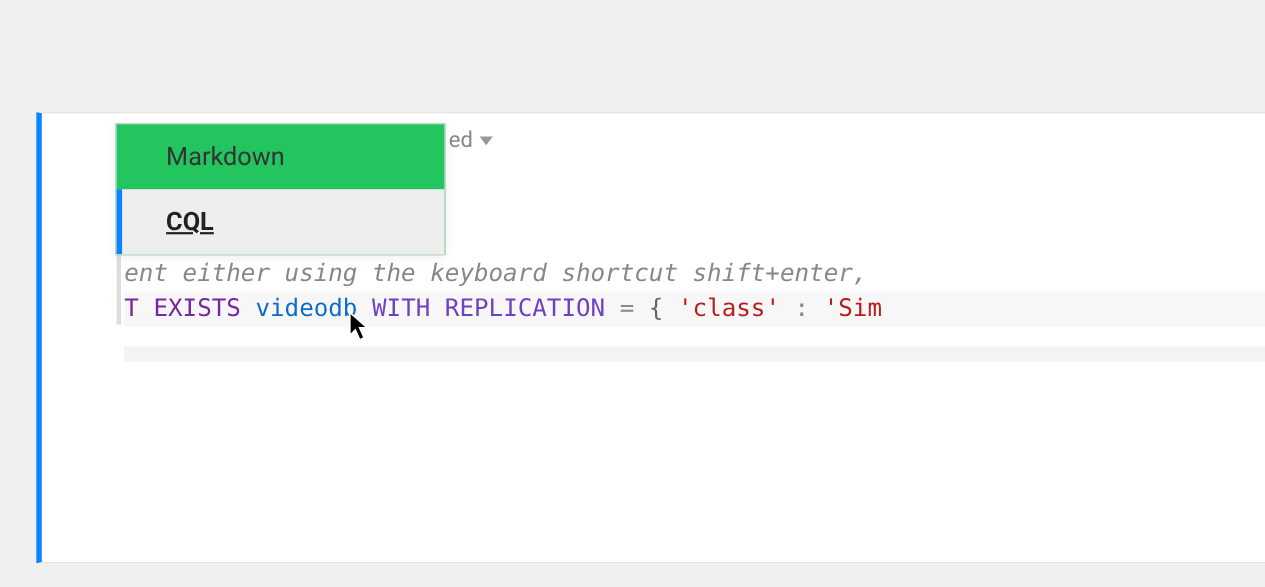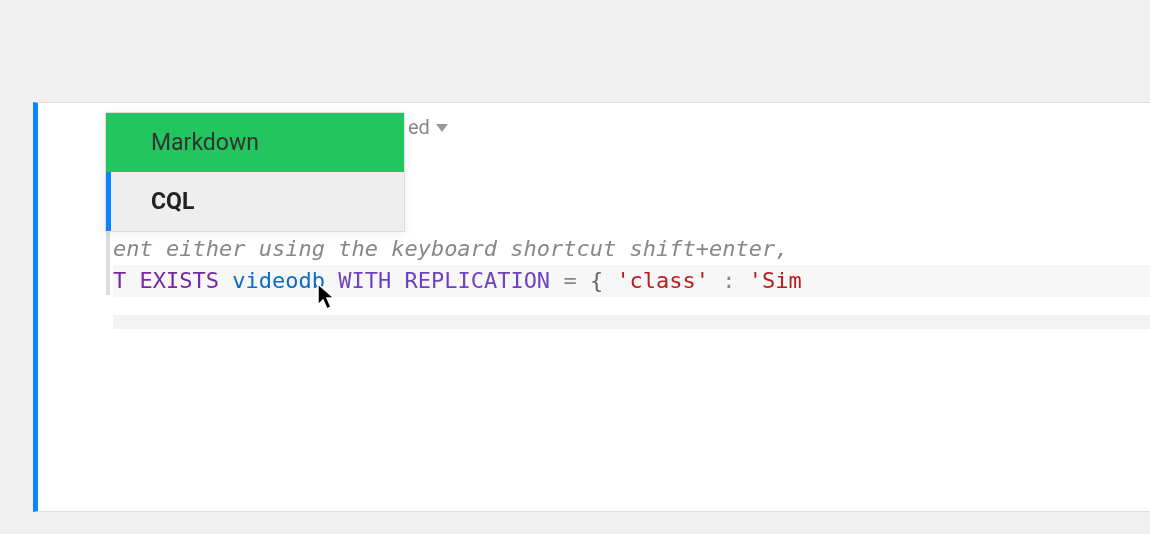--- a/index.html
+++ b/index.html
@@ -113,20 +113,21 @@
       padding: 16px 30px 16px 45px;
       font-size: 23px;
       color: #333;
       cursor: pointer;
       position: relative;
     }
     .dropdown-item.selected {
       background: #eeeeee;
       font-weight: 700;
       color: #222;
+      text-decoration: underline;
     }
     .dropdown-item.selected::before {
       content: "";
       position: absolute;
       left: 0;
       top: 0;
       bottom: 0;
       width: 5px;
       background: #0a84ff;
     }

